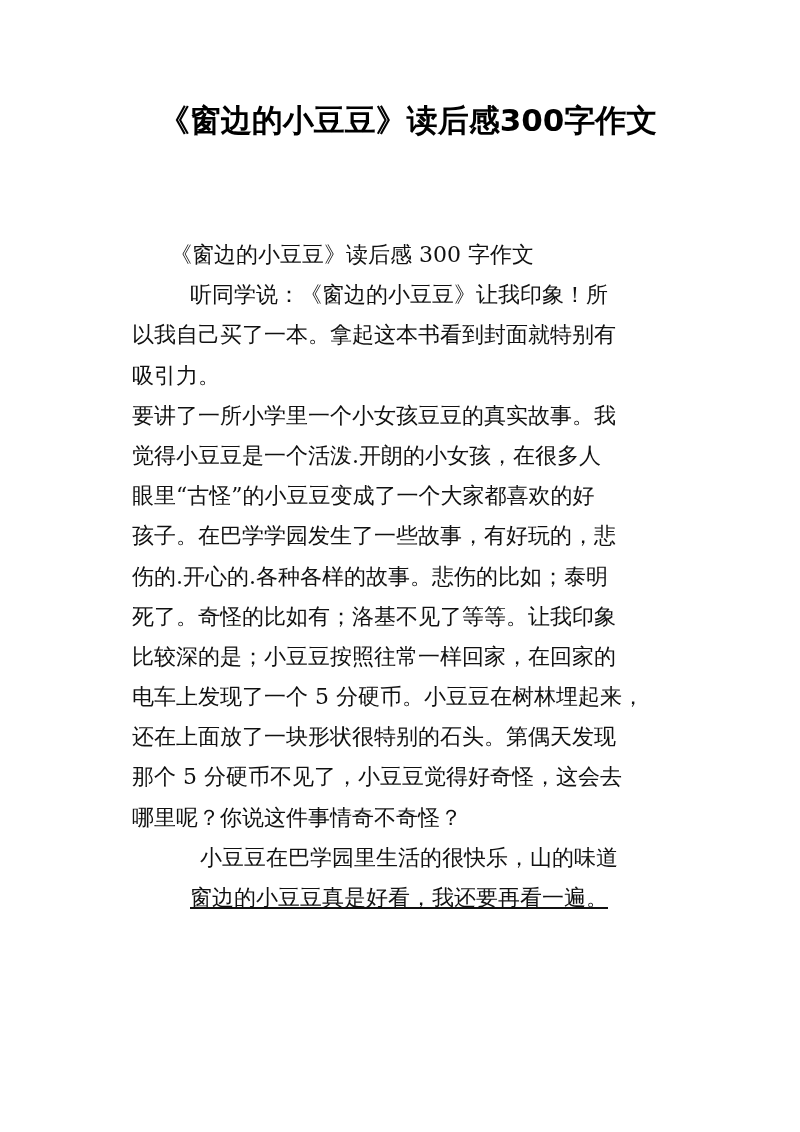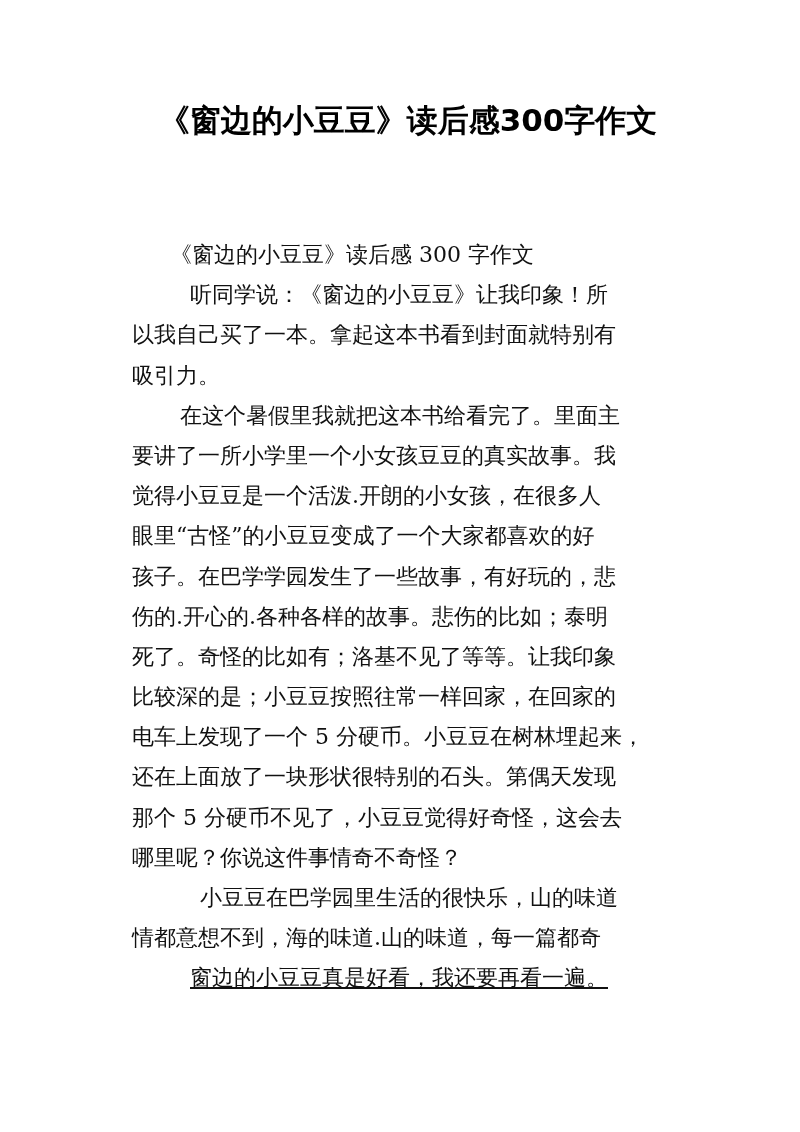--- a/index.html
+++ b/index.html
@@ -64,36 +64,34 @@
   <div class="body">
     <span class="line ind-sub">《窗边的小豆豆》读后感 300 字作文</span>
 
     <div>
       <span class="line ind-a">听同学说：《窗边的小豆豆》让我印象！所</span>
       <span class="line">以我自己买了一本。拿起这本书看到封面就特别有</span>
       <span class="line">吸引力。</span>
     </div>
 
     <div>
-      <span class="line ind-b">在这个暑假里我就把这本书给看完了。里面主</span>
       <span class="line">要讲了一所小学里一个小女孩豆豆的真实故事。我</span>
       <span class="line">觉得小豆豆是一个活泼.开朗的小女孩，在很多人</span>
       <span class="line">眼里“古怪”的小豆豆变成了一个大家都喜欢的好</span>
       <span class="line">孩子。在巴学学园发生了一些故事，有好玩的，悲</span>
       <span class="line">伤的.开心的.各种各样的故事。悲伤的比如；泰明</span>
       <span class="line">死了。奇怪的比如有；洛基不见了等等。让我印象</span>
       <span class="line">比较深的是；小豆豆按照往常一样回家，在回家的</span>
       <span class="line">电车上发现了一个 5 分硬币。小豆豆在树林埋起来，</span>
       <span class="line">还在上面放了一块形状很特别的石头。第偶天发现</span>
       <span class="line">那个 5 分硬币不见了，小豆豆觉得好奇怪，这会去</span>
       <span class="line">哪里呢？你说这件事情奇不奇怪？</span>
     </div>
 
     <div>
       <span class="line ind-c">小豆豆在巴学园里生活的很快乐，山的味道</span>
-      <span class="line">情都意想不到，海的味道.山的味道，每一篇都奇</span>
     </div>
 
     <div>
       <span class="line ind-d">窗边的小豆豆真是好看，我还要再看一遍。</span>
     </div>
   </div>
 </div>
 
 </body></html>

